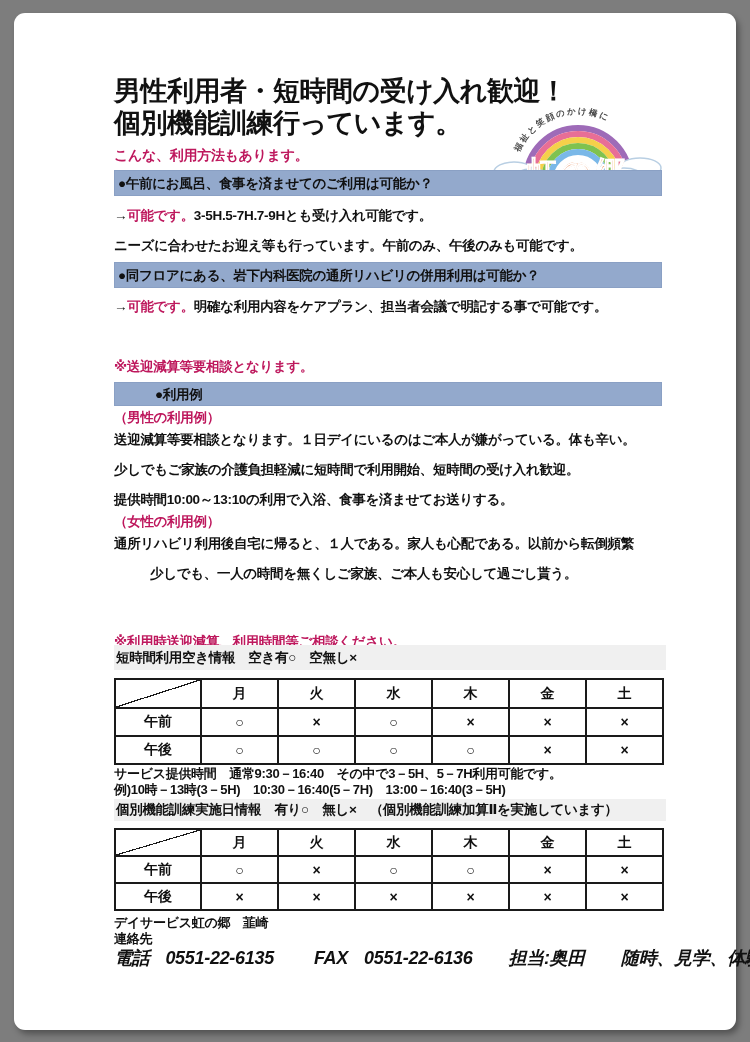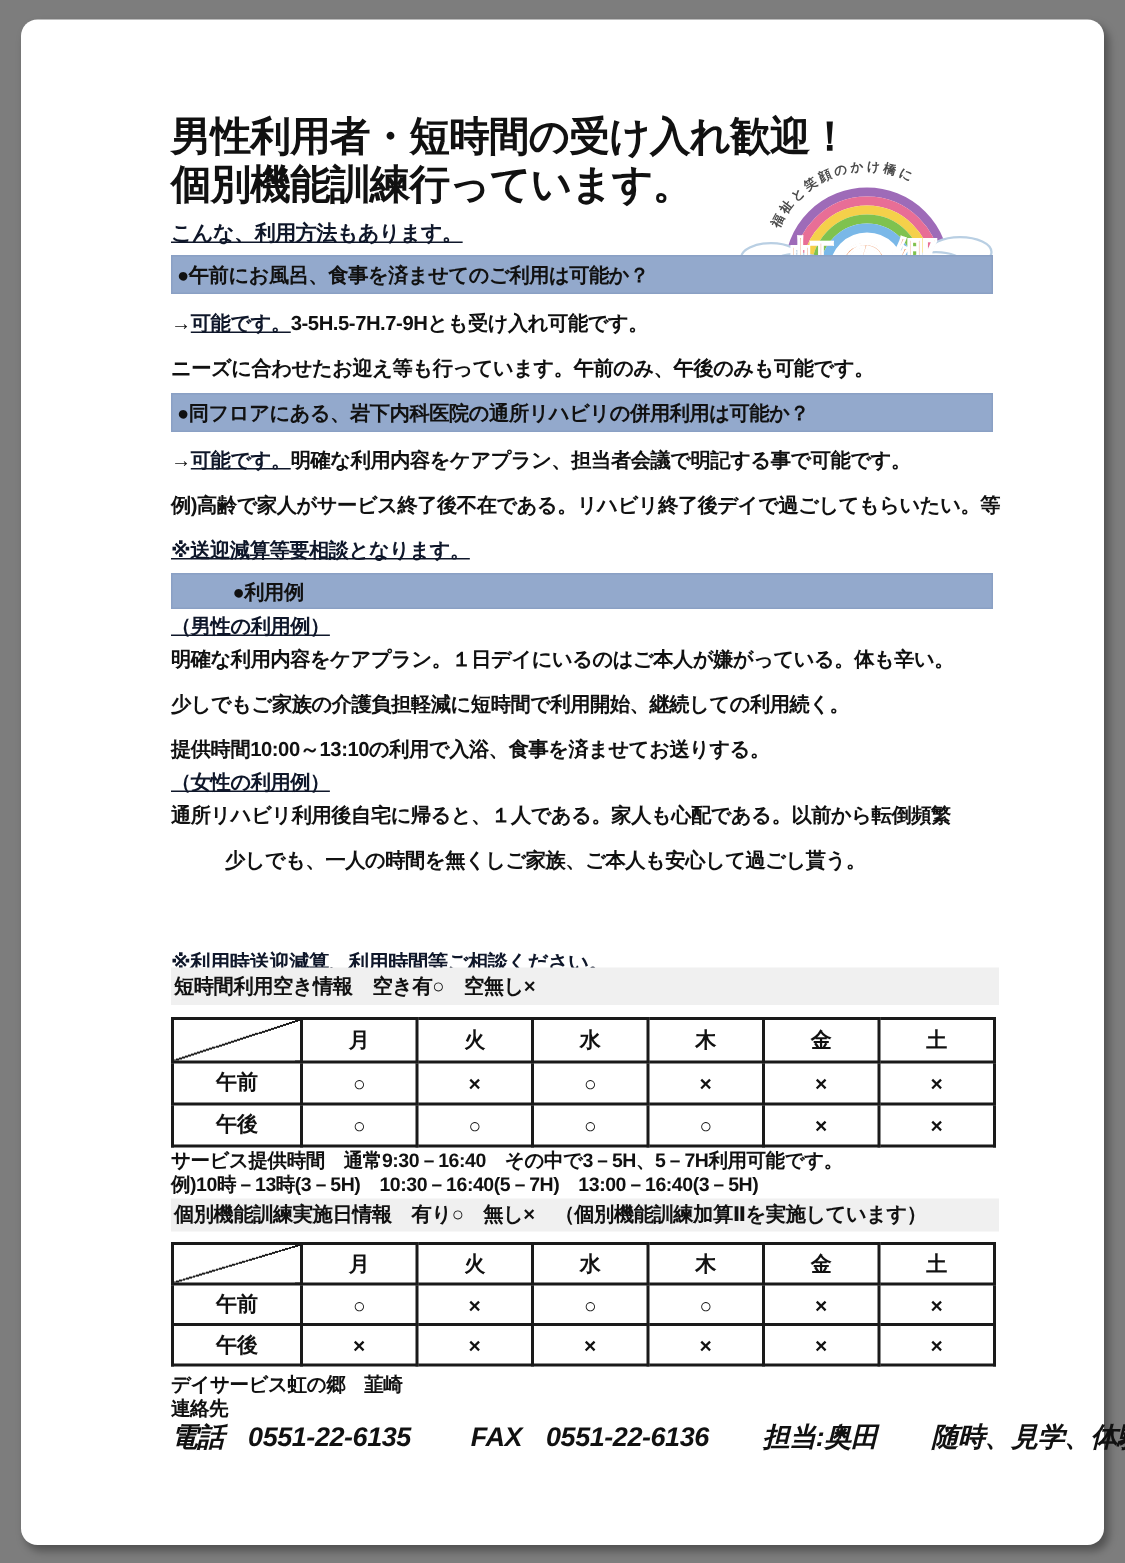--- a/index.html
+++ b/index.html
@@ -14,21 +14,21 @@
     background:#ffffff;box-shadow:3px 4px 6px rgba(0,0,0,.35);border-radius:11px;
   }
   .content{position:absolute;left:100px;top:0;width:552px;height:100%;}
   .abs{position:absolute;left:0;}
 
   .title{
     font-size:27px;font-weight:bold;color:#111;
     line-height:1.2;letter-spacing:-0.5px;white-space:nowrap;
   }
   .para{font-size:13.5px;font-weight:bold;color:#111;letter-spacing:-0.3px;white-space:nowrap;}
-  .red{color:#0f172a;text-decoration:underline;}
+  .red{color:#be185d;}
   .banner{
     width:548px;height:26px;line-height:26px;background:#93a9cc;
     border:1px solid #8aa0c4;
     font-size:13.5px;font-weight:bold;color:#111;
     padding-left:3px;letter-spacing:-0.3px;white-space:nowrap;box-sizing:border-box;
   }
   .band{
     width:552px;height:25px;line-height:25px;background:#f0f0f0;
     font-size:13.5px;font-weight:bold;color:#111;
     padding-left:2px;letter-spacing:-0.3px;white-space:nowrap;box-sizing:border-box;
@@ -100,27 +100,26 @@
       <div class="abs banner" style="top:157px;">●午前にお風呂、食事を済ませてのご利用は可能か？</div>
       <div class="abs para" style="top:194px;">
         <span>→</span><span class="red">可能です。</span><span>3-5H.5-7H.7-9Hとも受け入れ可能です。</span>
       </div>
       <div class="abs para" style="top:224px;">ニーズに合わせたお迎え等も行っています。午前のみ、午後のみも可能です。</div>
 
       <div class="abs para" style="top:285px;">
         <span>→</span><span class="red">可能です。</span><span>明確な利用内容をケアプラン、担当者会議で明記する事で可能です。</span>
       </div>
       <div class="abs banner" style="top:249px;">●同フロアにある、岩下内科医院の通所リハビリの併用利用は可能か？</div>
-      <div class="abs para" style="top:315px;">例)高齢で家人がサービス終了後不在である。リハビリ終了後デイで過ごしてもらいたい。等</div>
       <div class="abs para red" style="top:345px;">※送迎減算等要相談となります。</div>
 
       <div class="abs banner" style="top:369px;height:24px;line-height:24px;padding-left:40px;">●利用例</div>
       <div class="abs para red" style="top:396px;">（男性の利用例）</div>
-      <div class="abs para" style="top:418px;">明確な利用内容をケアプラン。１日デイにいるのはご本人が嫌がっている。体も辛い。</div>
-      <div class="abs para" style="top:448px;">少しでもご家族の介護負担軽減に短時間で利用開始、継続しての利用続く。</div>
+      <div class="abs para" style="top:418px;">送迎減算等要相談となります。１日デイにいるのはご本人が嫌がっている。体も辛い。</div>
+      <div class="abs para" style="top:448px;">少しでもご家族の介護負担軽減に短時間で利用開始、短時間の受け入れ歓迎。</div>
       <div class="abs para" style="top:478px;">提供時間10:00～13:10の利用で入浴、食事を済ませてお送りする。</div>
       <div class="abs para red" style="top:500px;">（女性の利用例）</div>
       <div class="abs para" style="top:522px;">通所リハビリ利用後自宅に帰ると、１人である。家人も心配である。以前から転倒頻繁</div>
       <div class="abs para" style="top:552px;margin-left:36px;">少しでも、一人の時間を無くしご家族、ご本人も安心して過ごし貰う。</div>
       <div class="abs para red" style="top:620px;">※利用時送迎減算、利用時間等ご相談ください。</div>
 
       <div class="abs band" style="top:632px;">短時間利用空き情報　空き有○　空無し×</div>
       <table class="grid abs" style="top:665px;">
         <tbody>
             <tr style="height:29px;">

